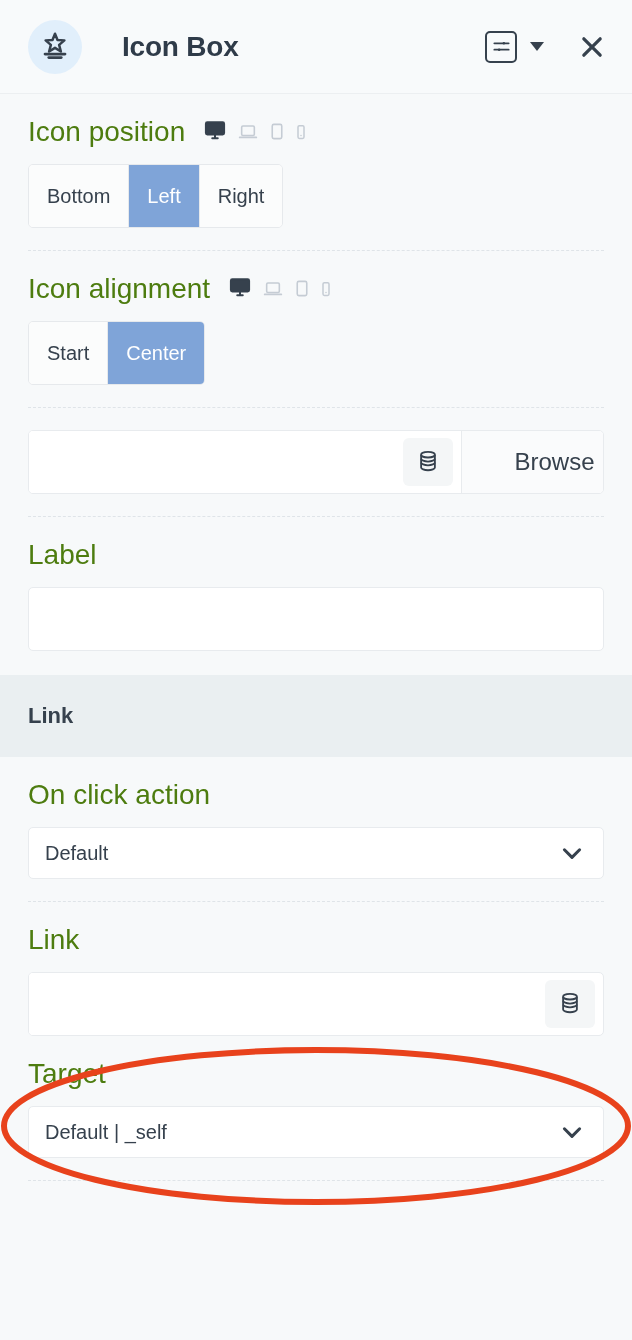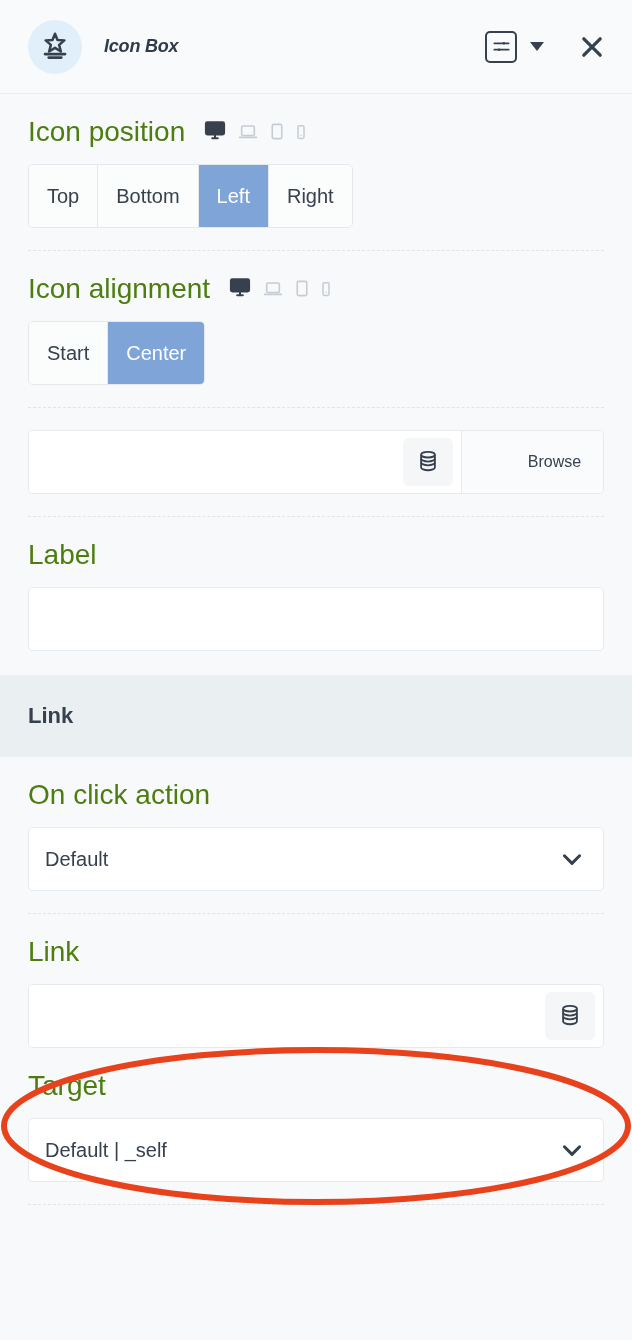--- a/index.html
+++ b/index.html
@@ -30,26 +30,25 @@
     border-bottom: 1px solid #eceff1;
   }
   .widget-badge {
     width: 54px; height: 54px;
     border-radius: 50%;
     background: #e1effb;
     display: flex; align-items: center; justify-content: center;
     flex: 0 0 auto;
   }
   .header-title {
-    font-size: 18px;
+    font-size: 28px;
     font-weight: bold;
     color: #2f3b49;
-    margin-left: 22px;
+    margin-left: 40px;
     letter-spacing: -0.2px;
-    font-style: italic;
   }
   .header-spacer { flex: 1 1 auto; }
   .header-tool {
     display: flex; align-items: center;
     cursor: pointer;
   }
   .settings-box {
     width: 32px; height: 32px;
     border: 2.6px solid #36414d;
     border-radius: 5px;
@@ -175,21 +174,21 @@
     display: flex; align-items: center; justify-content: center;
     cursor: pointer;
     flex: 0 0 auto;
   }
   .browse-btn {
     flex: 0 0 auto;
     width: 142px;
     border-left: 1px solid #e8ebee;
     background: #fafbfc;
     display: flex; align-items: center; justify-content: center;
-    font-size: 16px;
+    font-size: 24px;
     color: #36414d;
     cursor: pointer;
     padding-left: 44px;
   }
   .plain-input {
     height: 64px;
     border: 1px solid #e8ebee;
     border-radius: 5px;
     background: #ffffff;
     width: 100%;
@@ -211,21 +210,21 @@
   }
   .section-band-title {
     font-size: 22px;
     font-weight: bold;
     color: #36414d;
   }
 
   
   .select-wrap {
     position: relative;
-    height: 64px;
+    height: 52px;
     border: 1px solid #e8ebee;
     border-radius: 5px;
     background: #ffffff;
     display: flex;
     align-items: center;
     padding: 0 16px;
     cursor: pointer;
   }
   .select-value {
     font-size: 20px;
@@ -313,23 +312,20 @@
           <span class="resp-ico">
             <svg width="12" height="18" viewBox="0 0 14 24" fill="none" stroke="#c5ccd4" stroke-width="2" stroke-linejoin="round">
               <rect x="3" y="3.5" width="8" height="17" rx="1.8"></rect>
               <circle cx="7" cy="16.5" r="1" fill="#c5ccd4" stroke="none"></circle>
             </svg>
           </span>
         </span>
       </div>
       <div class="segmented">
         <div class="seg">
-          <span>Top</span>
-        </div>
-        <div class="seg">
           <span>Bottom</span>
         </div>
         <div class="seg active">
           <span>Left</span>
         </div>
         <div class="seg">
           <span>Right</span>
         </div>
       </div>
     </div>

